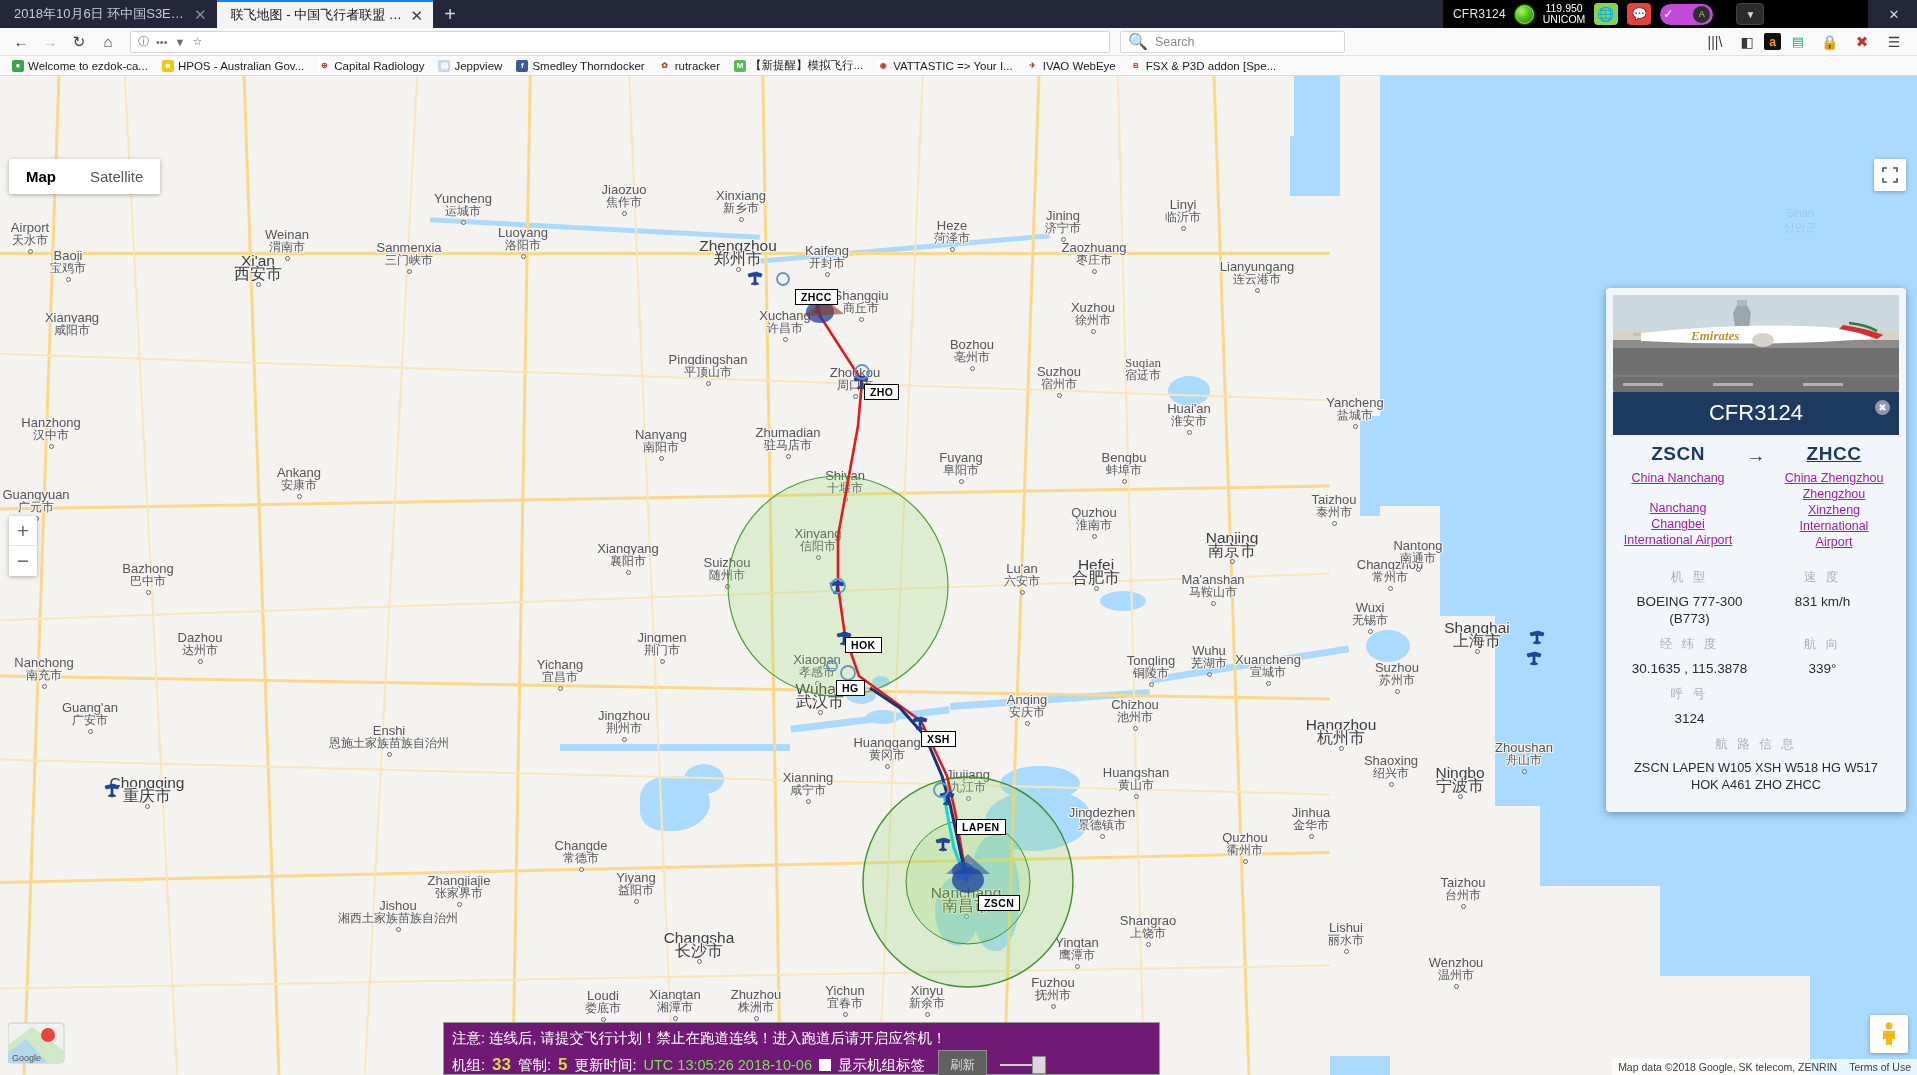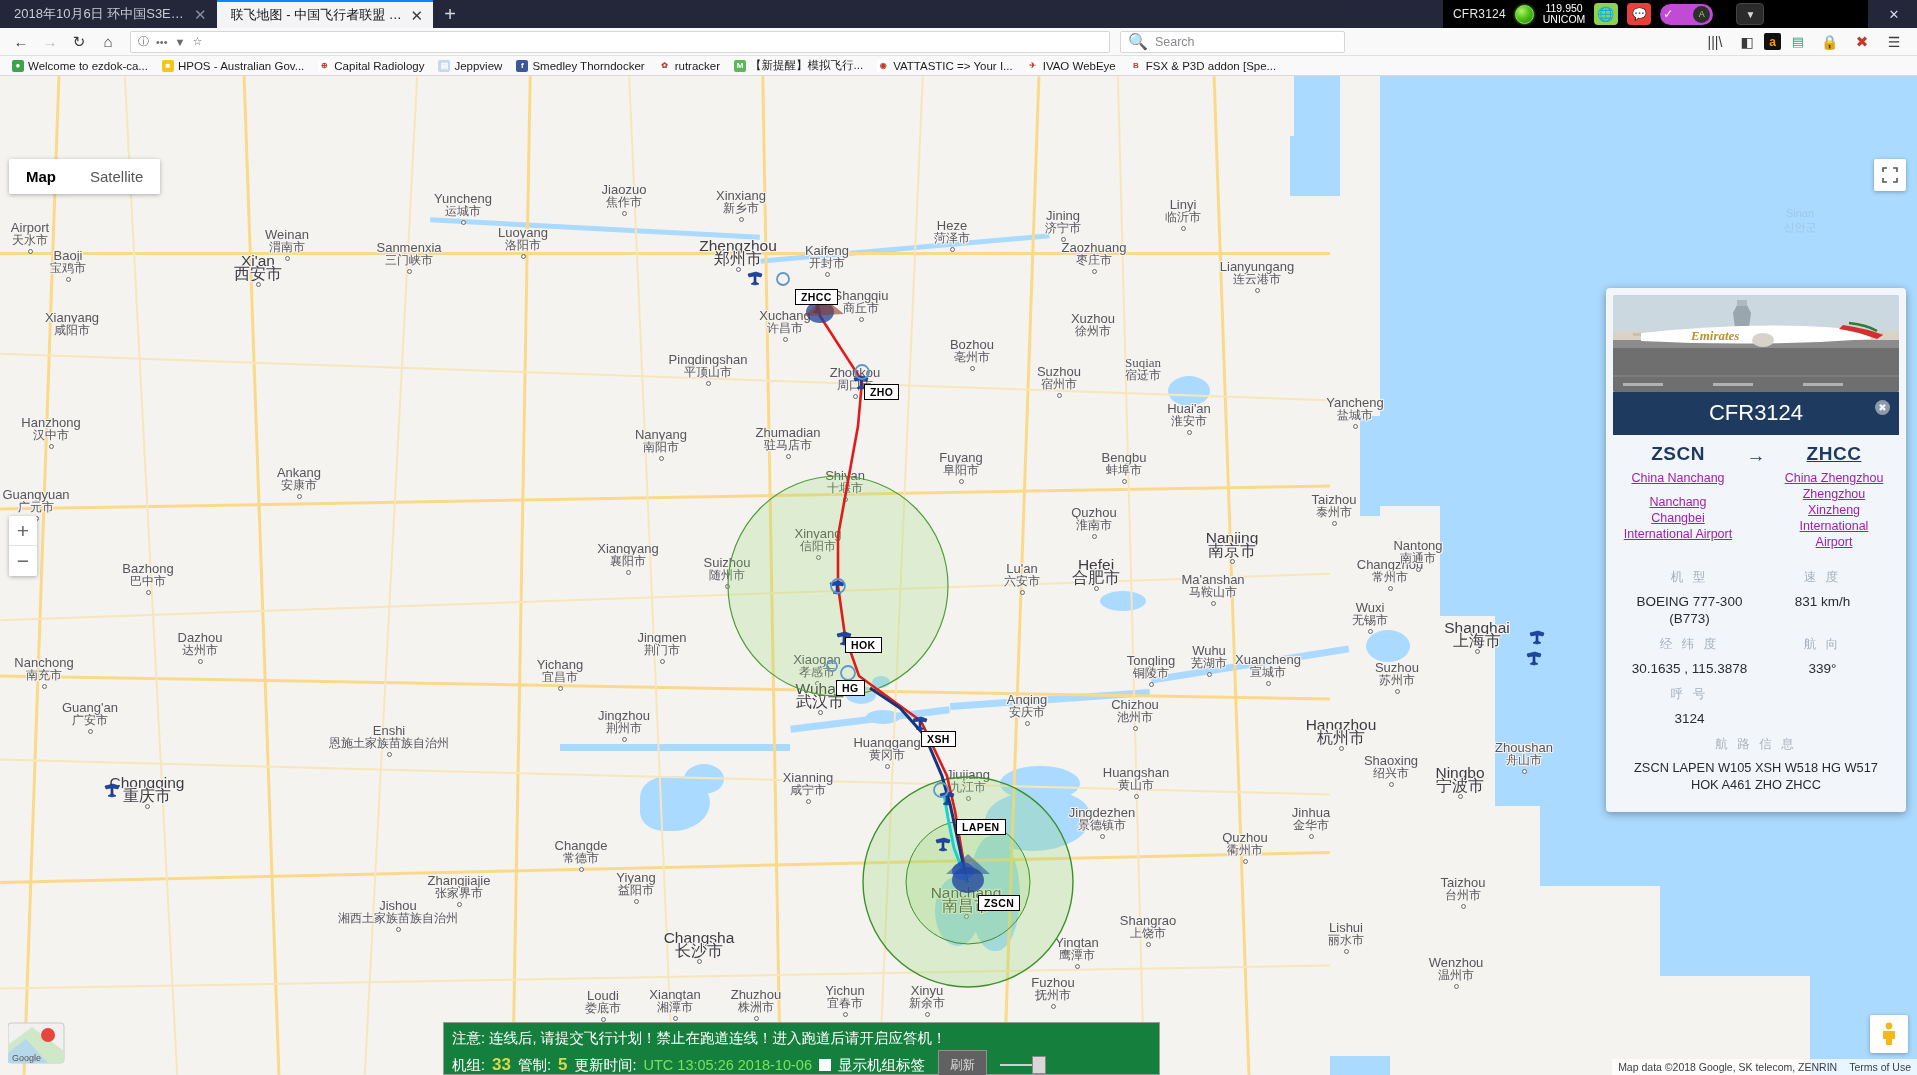--- a/index.html
+++ b/index.html
@@ -144,21 +144,21 @@
   .routesvg { position:absolute; inset:0; z-index:4; pointer-events:none; }
   .wplabel {
     position:absolute; background:#fff; border:1.3px solid #000; font-size:10.5px;
     font-weight:bold; letter-spacing:.4px; padding:1px 5px; color:#000; z-index:6;
     font-family:"Liberation Sans", sans-serif; white-space:nowrap;
   }
 
   
   .statusbar {
     position:absolute; left:443px; bottom:0; width:717px; height:53px;
-    background:#15803d; border:1px solid #9a9a9a; z-index:12;
+    background:#701a75; border:1px solid #9a9a9a; z-index:12;
     color:#fff; font-size:14.5px; padding:4px 8px 0 8px;
   }
   .statusbar .line1 { line-height:22px; font-size:14.5px; }
   .statusbar .line2 { display:flex; align-items:center; gap:7px; line-height:22px; margin-top:1px; }
   .statusbar .num { color:#d8d84a; font-weight:bold; font-size:17px; }
   .statusbar .utc { color:#79e25a; }
   .statusbar .cb { width:12px;height:12px;background:#fff;display:inline-block;cursor:pointer;}
   .statusbar .refresh {
     margin-left:6px; background:#616161; border:1px solid #8f8f8f; color:#dcdcdc;
     font-size:12.5px; padding:3px 11px; cursor:pointer;
@@ -403,21 +403,21 @@
         <div class="citylabel" style="left: 952px; top: 143px;"><span>Heze</span><span class="cn">菏泽市</span></div>
         <div class="citydot" style="left: 950px; top: 171px;"></div>
         <div class="citylabel" style="left: 1063px; top: 133px;"><span>Jining</span><span class="cn">济宁市</span></div>
         <div class="citydot" style="left: 1061px; top: 161px;"></div>
         <div class="citylabel" style="left: 1183px; top: 122px;"><span>Linyi</span><span class="cn">临沂市</span></div>
         <div class="citydot" style="left: 1181px; top: 150px;"></div>
         <div class="citylabel" style="left: 1094px; top: 165px;"><span>Zaozhuang</span><span class="cn">枣庄市</span></div>
         <div class="citydot" style="left: 1092px; top: 193px;"></div>
         <div class="citylabel" style="left: 861px; top: 213px;"><span>Shangqiu</span><span class="cn">商丘市</span></div>
         <div class="citydot" style="left: 859px; top: 241px;"></div>
-        <div class="citylabel" style="left: 1093px; top: 236px;"><span>Xuzhou</span><span class="cn">徐州市</span></div>
+        <div class="citylabel" style="left: 1093px; top: 225px;"><span>Xuzhou</span><span class="cn">徐州市</span></div>
         <div class="citydot" style="left: 1091px; top: 253px;"></div>
         <div class="citylabel" style="left: 1257px; top: 184px;"><span>Lianyungang</span><span class="cn">连云港市</span></div>
         <div class="citydot" style="left: 1255px; top: 212px;"></div>
         <div class="citylabel" style="left: 1143px; top: 280px; font-family: Liberation Serif, serif;"><span>Suqian</span><span class="cn">宿迁市</span></div>
         <div class="citydot" style="left: 1141px; top: 298px;"></div>
         <div class="citylabel" style="left: 972px; top: 262px;"><span>Bozhou</span><span class="cn">亳州市</span></div>
         <div class="citydot" style="left: 970px; top: 290px;"></div>
         <div class="citylabel" style="left: 1059px; top: 289px;"><span>Suzhou</span><span class="cn">宿州市</span></div>
         <div class="citydot" style="left: 1057px; top: 317px;"></div>
         <div class="citylabel" style="left: 1189px; top: 326px;"><span>Huai'an</span><span class="cn">淮安市</span></div>
@@ -689,21 +689,21 @@
       <div class="fc-header">
         <span>CFR3124</span>
         <span class="fc-close">✖</span>
       </div>
 
       <div class="fc-body">
         <div class="fc-ports">
           <div class="fc-port">
             <div class="code">ZSCN</div>
             <span class="name">China Nanchang</span>
-            <span class="name" style="margin-top:8px">Nanchang Changbei</span>
+            <span class="name" style="margin-top:14px">Nanchang Changbei</span>
             <span class="name" style="margin-top:0">International Airport</span>
           </div>
           <div class="fc-arrow">→</div>
           <div class="fc-port">
             <div class="code ul">ZHCC</div>
             <span class="name">China Zhengzhou</span>
             <span class="name" style="margin-top:0">Zhengzhou</span>
             <span class="name" style="margin-top:0">Xinzheng</span>
             <span class="name" style="margin-top:0">International</span>
             <span class="name" style="margin-top:0">Airport</span>

